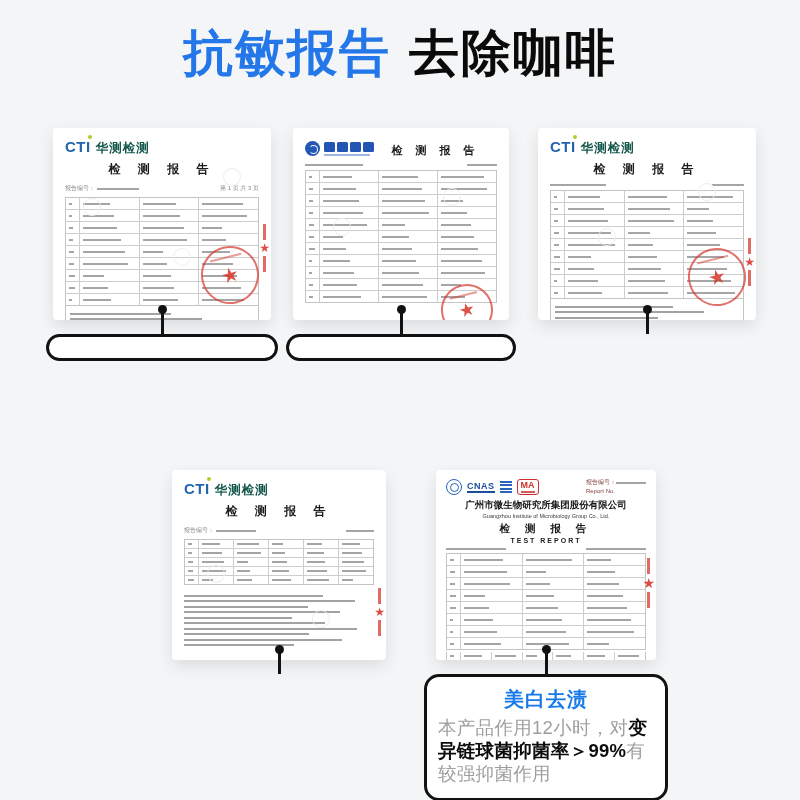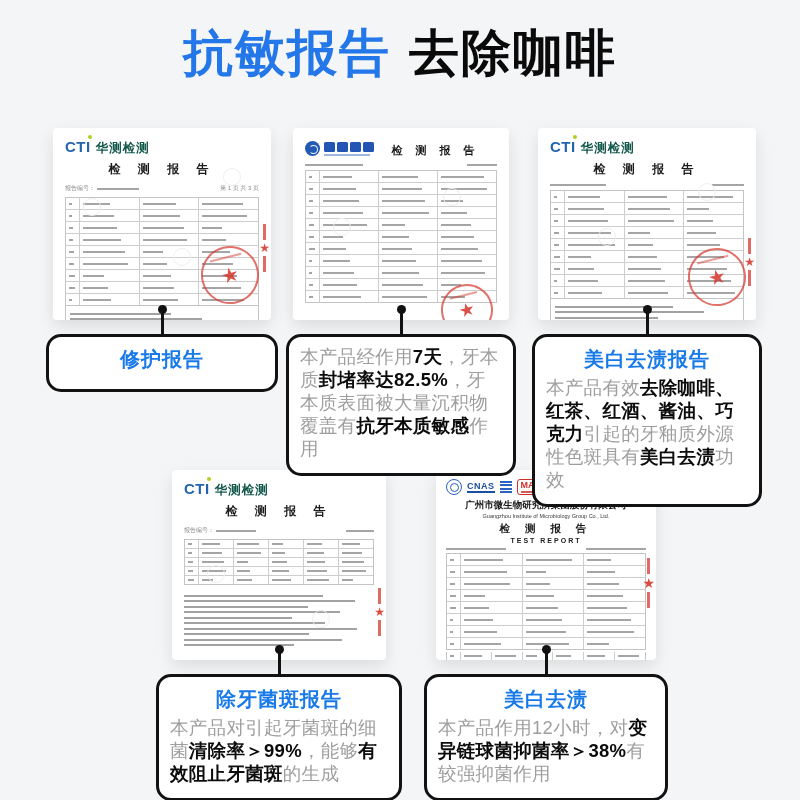--- a/index.html
+++ b/index.html
@@ -253,21 +253,20 @@
           <span class="star">★</span>
           <i></i>
       </div>
     </div>
   </div>
   <div class="connector">
       <div class="dot"></div>
       <div class="line"></div>
     </div>
   <div class="callout">
-    <h3>修护报告</h3>
   </div>
 </div>
 
 <div class="group" style="left:286px;top:128px;width:230px">
   <div class="sheet" style="width:216px;height:192px">
     <div class="cert-pad">
       <div class="wm" style="left:40px;top:90px"></div>
       <div class="wm" style="left:150px;top:60px"></div>
       <div class="cert-b-titlerow">
         <div class="blue-logo">
@@ -452,21 +451,20 @@
         <span class="arc"></span>
           <span class="star" style="font-size:18px">★</span>
       </div>
     </div>
   </div>
   <div class="connector">
       <div class="dot"></div>
       <div class="line"></div>
     </div>
   <div class="callout">
-    <p><span>本产品经作用</span><b>7天</b><span>，牙本质</span><b>封堵率达82.5%</b><span>，牙本质表面被大量沉积物覆盖有</span><b>抗牙本质敏感</b><span>作用</span></p>
   </div>
 </div>
 
 <div class="group" style="left:532px;top:128px;width:230px">
   <div class="sheet" style="width:218px;height:192px">
     <div class="cert-pad">
       <div class="wm" style="left:60px;top:100px"></div>
       <div class="wm" style="left:160px;top:55px"></div>
       <div class="logo-row">
         <span class="cti">CTI</span>
@@ -622,24 +620,20 @@
         <i></i>
           <span class="star">★</span>
           <i></i>
       </div>
     </div>
   </div>
   <div class="connector">
       <div class="dot"></div>
       <div class="line"></div>
     </div>
-  <div class="callout">
-    <h3>美白去渍报告</h3>
-    <p><span>本产品有效</span><b>去除咖啡、红茶、红酒、酱油、巧克力</b><span>引起的牙釉质外源性色斑具有</span><b>美白去渍</b><span>功效</span></p>
-  </div>
 </div>
 
 <div class="group" style="left:156px;top:470px;width:246px">
   <div class="sheet" style="width:214px;height:190px">
     <div class="cert-pad">
       <div class="wm" style="left:35px;top:95px"></div>
       <div class="wm" style="left:140px;top:140px"></div>
       <div class="logo-row">
         <span class="cti">CTI</span>
         <span class="cti-name">华测检测</span>
@@ -772,24 +766,20 @@
         <i></i>
           <span class="star">★</span>
           <i></i>
       </div>
     </div>
   </div>
   <div class="connector">
       <div class="dot"></div>
       <div class="line"></div>
     </div>
-  <div class="callout">
-    <h3>除牙菌斑报告</h3>
-    <p><span>本产品对引起牙菌斑的细菌</span><b>清除率＞99%</b><span>，能够</span><b>有效阻止牙菌斑</b><span>的生成</span></p>
-  </div>
 </div>
 
 <div class="group" style="left:424px;top:470px;width:244px">
   <div class="sheet" style="width:220px;height:190px">
     <div class="cert-pad" style="padding:9px 10px">
       <div class="gz-logos">
         <span class="gz-seal"></span>
         <span class="cnas">CNAS</span>
         <span class="blue-block">
             <i></i>
@@ -959,15 +949,15 @@
           <i></i>
       </div>
     </div>
   </div>
   <div class="connector">
       <div class="dot"></div>
       <div class="line"></div>
     </div>
   <div class="callout">
     <h3>美白去渍</h3>
-    <p><span>本产品作用12小时，对</span><b>变异链球菌抑菌率＞38%</b><span>有较强抑菌作用</span></p>
+    <p><span>本产品作用12小时，对</span><b>变异链球菌抑菌率＞99%</b><span>有较强抑菌作用</span></p>
   </div>
 </div>
 
 </body></html>

